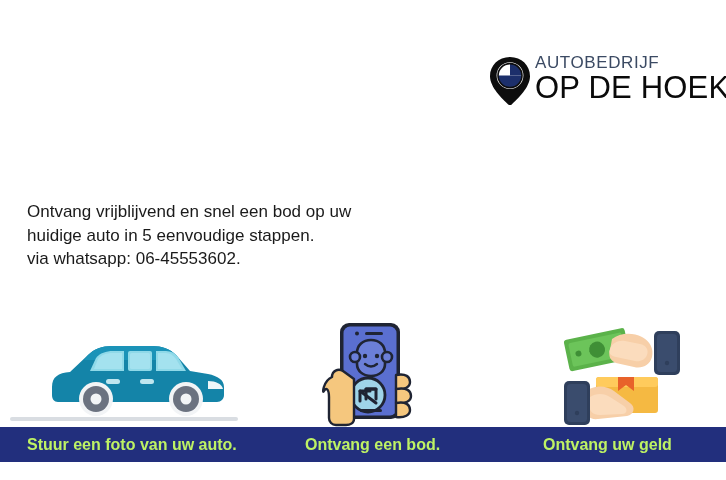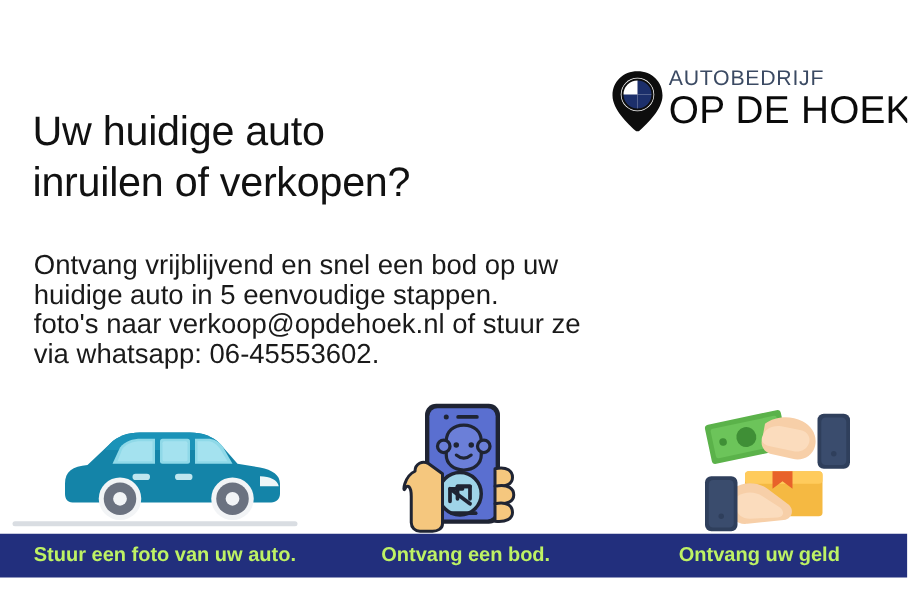--- a/index.html
+++ b/index.html
@@ -74,21 +74,21 @@
   .headline .hl {
     display: block;
     white-space: nowrap;
   }
 
   
   .body-copy {
     position: absolute;
     left: 27px;
     top: 156px;
-    font-size: 22px;
+    font-size: 17px;
     line-height: 23.5px;
     color: #1a1a1a;
     font-weight: 400;
   }
   .body-copy .bl {
     display: block;
     white-space: nowrap;
   }
 
   
@@ -157,29 +157,24 @@
         <path d="M21 19.6 L33 19.6 A12 12 0 0 1 21 31.6 Z" fill="#1c2f6b"></path>
         <circle cx="21" cy="19.6" r="12" fill="none" stroke="#0d0d0d" stroke-width="1.6"></circle>
       </svg>
     </div>
     <div class="logo-text">
       <div class="logo-line1">AUTOBEDRIJF</div>
       <div class="logo-line2">OP DE HOEK</div>
     </div>
   </div>
 
-  <div class="headline">
-    <span class="hl">Uw huidige auto</span>
-    <span class="hl">inruilen of verkopen?</span>
-  </div>
 
   <div class="body-copy">
     <span class="bl">Ontvang vrijblijvend en snel een bod op uw</span>
     <span class="bl">huidige auto in 5 eenvoudige stappen.</span>
-    <span class="bl">foto's naar verkoop@opdehoek.nl of stuur ze</span>
     <span class="bl">via whatsapp: 06-45553602.</span>
   </div>
 
   <div class="icons-row">
 
     <div class="icon-slot slot-1">
       <svg width="200" height="108" viewBox="0 0 200 108">
 
         <path d="M12 68 C12 58 18 54 30 53 L48 36 C54 30 62 27 72 27 L112 27 C122 27 130 30 136 36 L150 52
                  L168 55 C178 57 184 61 184 68 L184 76 C184 80 181 83 177 83 L18 83 C14 83 12 80 12 76 Z" fill="#1484a8"></path>

